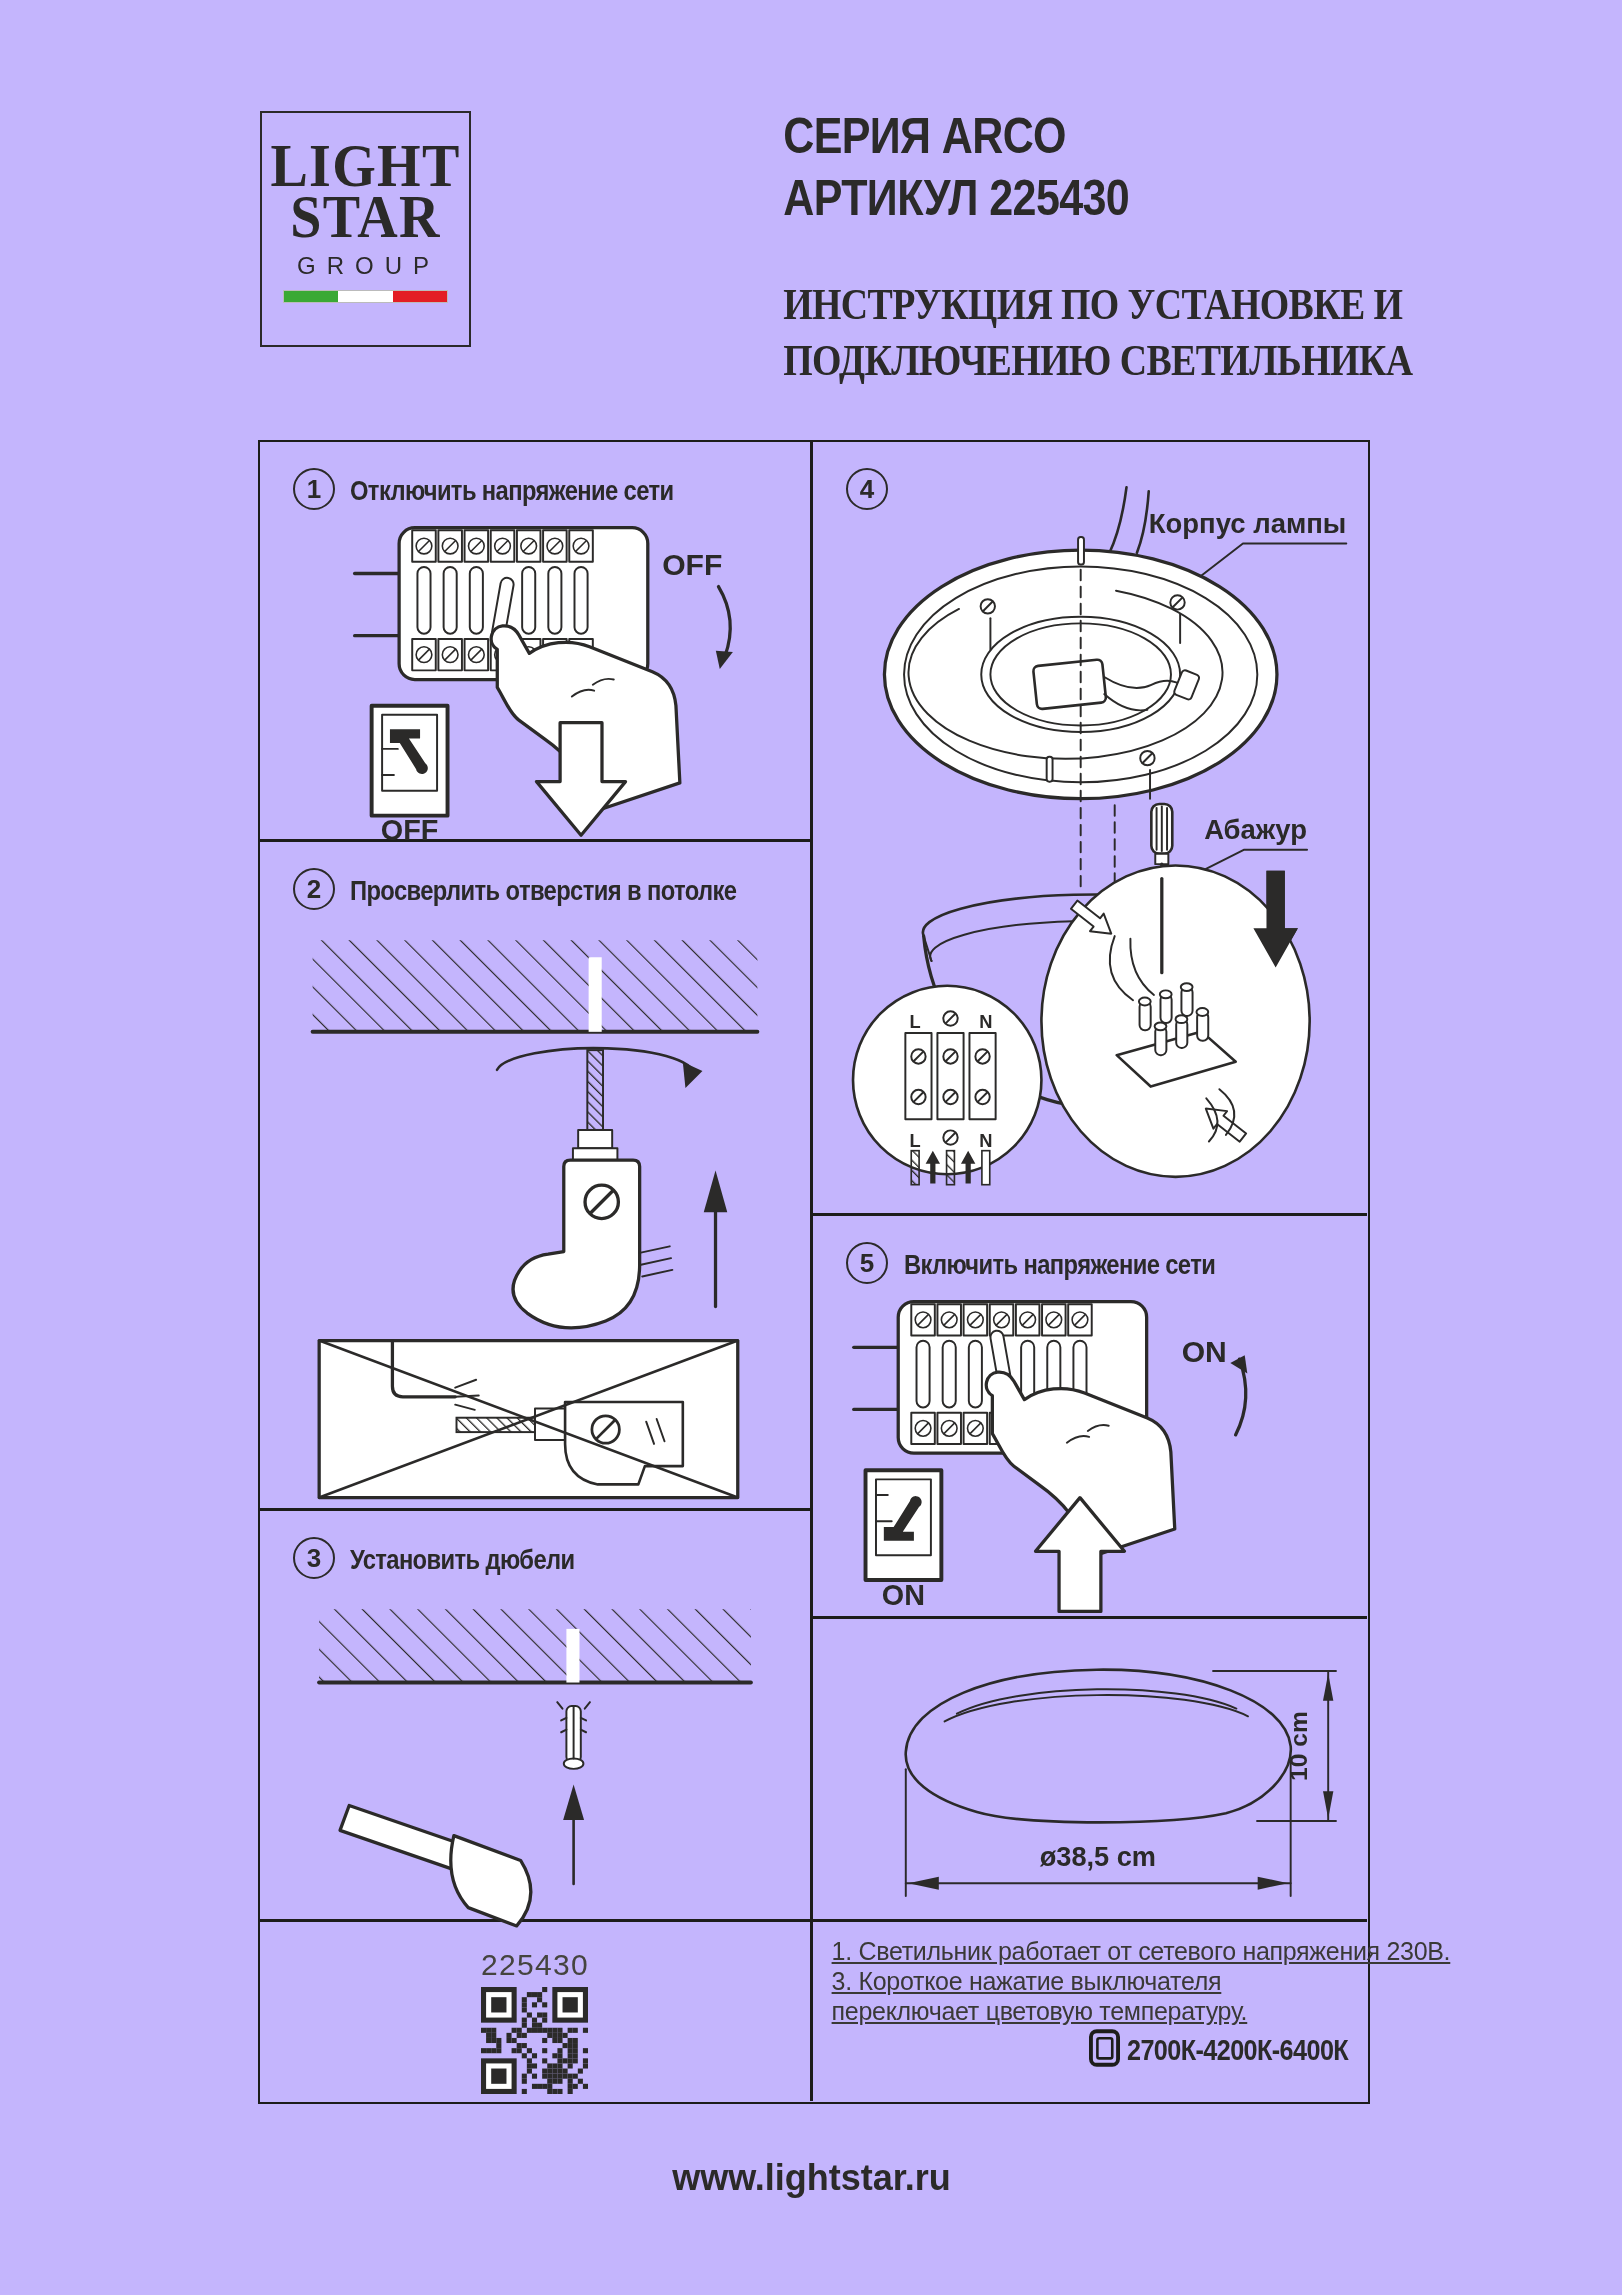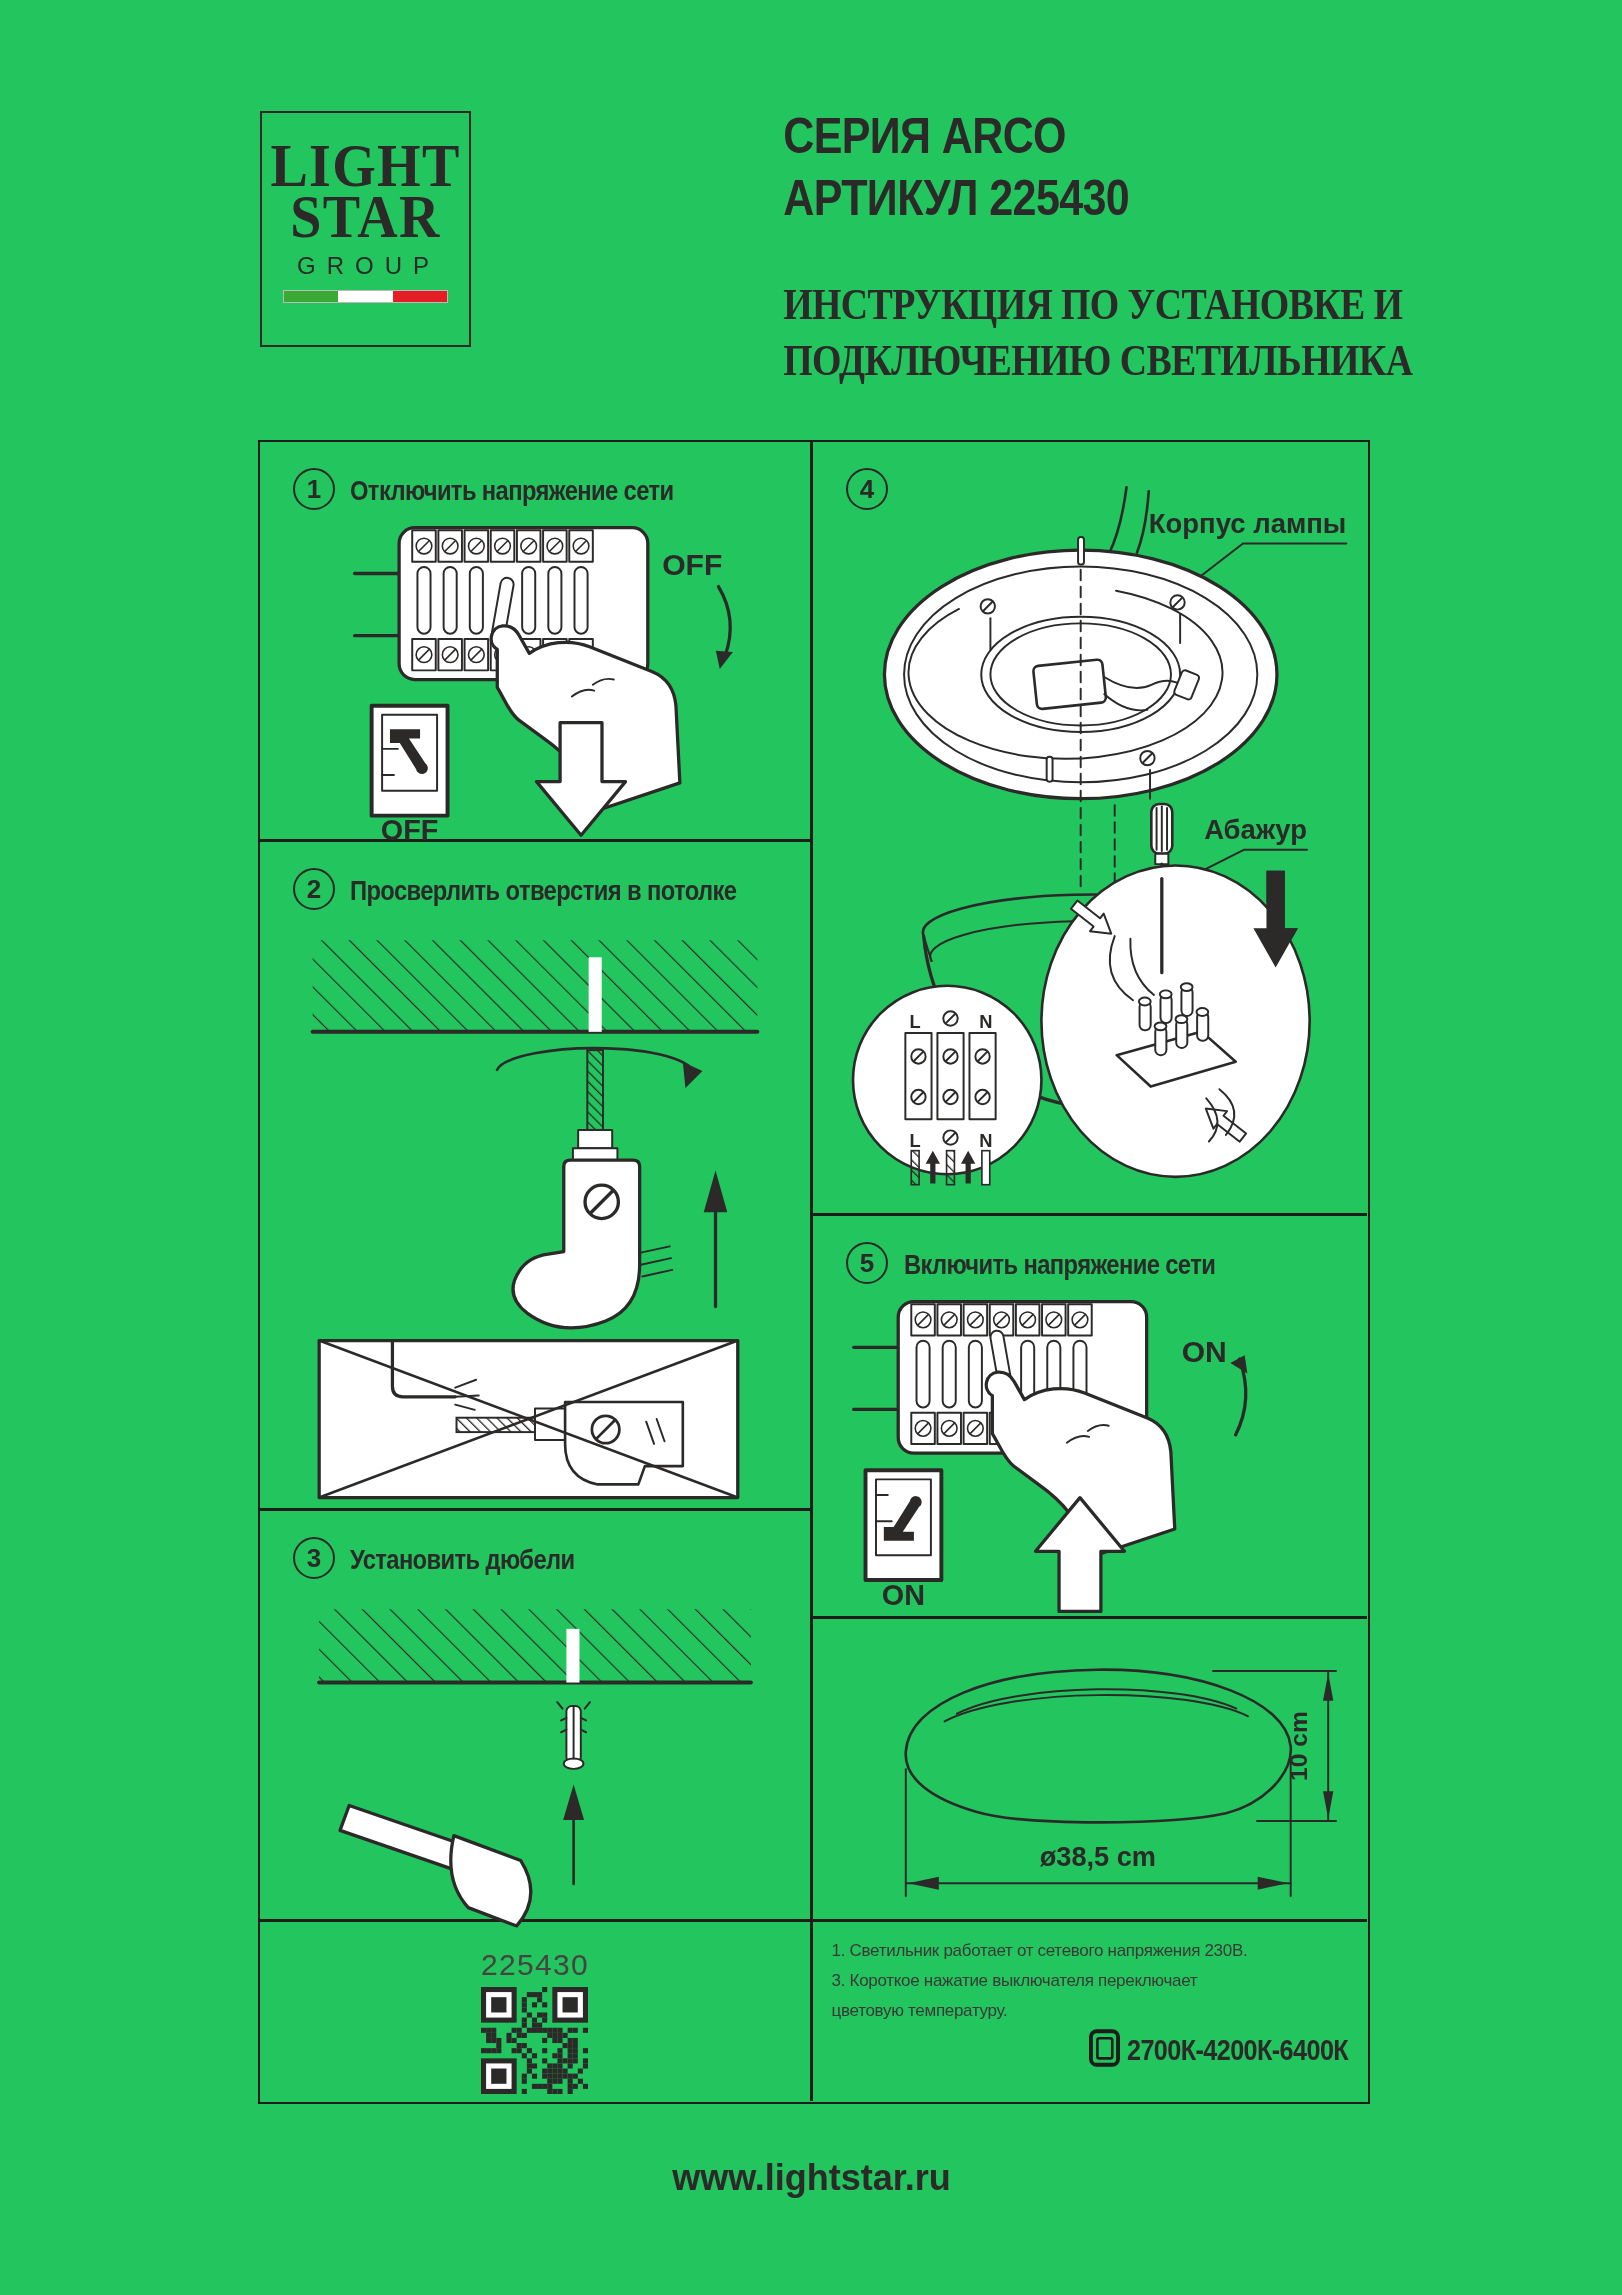--- a/index.html
+++ b/index.html
@@ -1,16 +1,16 @@
 <!DOCTYPE html>
 <html style="font-size:10.5px"><head>
 <meta charset="utf-8">
 <style>
   html,body{margin:0;padding:0;background:#888;}
-  #page{position:relative;width:1623px;height:2295px;background:#22c55e;overflow:hidden;
+  #page{position:relative;width:1623px;height:2295px;background:#c4b5fd;overflow:hidden;
         font-family:"Liberation Sans",sans-serif;color:#2b2a29;}
   .abs{position:absolute;}
   
   .logo-box{position:absolute;left:260px;top:111px;width:211px;height:236px;border:2.6px solid #2b2a29;box-sizing:border-box;text-align:center;}
   .logo-word{font-family:"Liberation Serif",serif;font-weight:bold;font-size:56px;line-height:51px;letter-spacing:1.3px;transform:scaleY(1.08);}
   .logo-word.first{margin-top:27.5px;}
   .logo-group{font-size:24px;letter-spacing:11px;margin-top:9.2px;padding-left:6px;}
   .logo-flag{display:flex;width:165px;height:13px;margin:10.5px auto 0 auto;border:0.7px solid #bbb;box-sizing:border-box;}
   .logo-flag span{flex:1;}
   .title-block{position:absolute;left:681px;top:105px;width:730px;text-align:left;}
@@ -28,21 +28,21 @@
   
   svg{color:#2b2a29;overflow:visible;}
   .ln{stroke:currentColor;fill:none;stroke-width:4;stroke-linecap:round;stroke-linejoin:round;}
   .s3{stroke-width:3;} .s5{stroke-width:5;} .s6{stroke-width:6;}
   .fw{fill:#fff;} .fi{fill:#2b2a29;stroke:none;} .fwf{fill:#fff;stroke:none;}
   .dash{stroke-dasharray:16 10;}
   .tx{fill:#2b2a29;stroke:none;font-family:"Liberation Sans",sans-serif;}
   .tb{font-weight:bold;}
   
   .article-num{position:absolute;left:0;top:26px;width:100%;text-align:center;font-size:30px;letter-spacing:1.3px;color:#45443f;}
-  .notes{position:absolute;left:19.6px;top:14.4px;width:440px;font-size:17px;line-height:30px;color:#3a3936;letter-spacing:-0.3px;}
+  .notes{position:absolute;left:19.6px;top:14.4px;width:440px;font-size:25px;line-height:30px;color:#3a3936;letter-spacing:-0.3px;text-decoration:underline;}
   .note{margin:0;}
   .note.one{white-space:nowrap;}
   .temp-label{position:absolute;left:315px;top:111px;font-weight:bold;font-size:30px;white-space:nowrap;transform:scaleX(.84);transform-origin:left;letter-spacing:-0.7px;}
   .footer{position:absolute;left:0;top:2157px;width:100%;text-align:center;font-weight:bold;font-size:36px;}
 </style>
 </head>
 <body>
 
 <div id="page">
 

